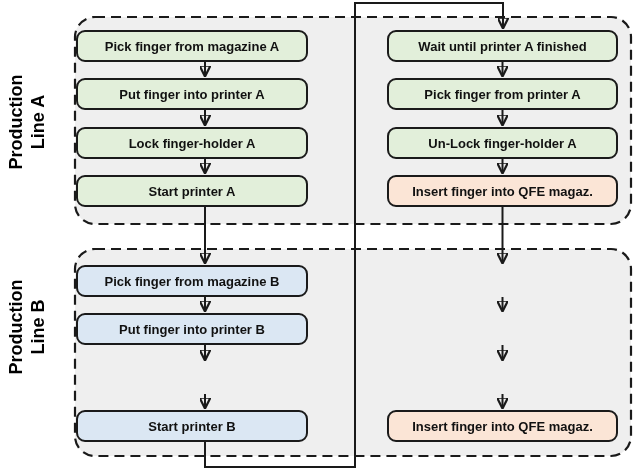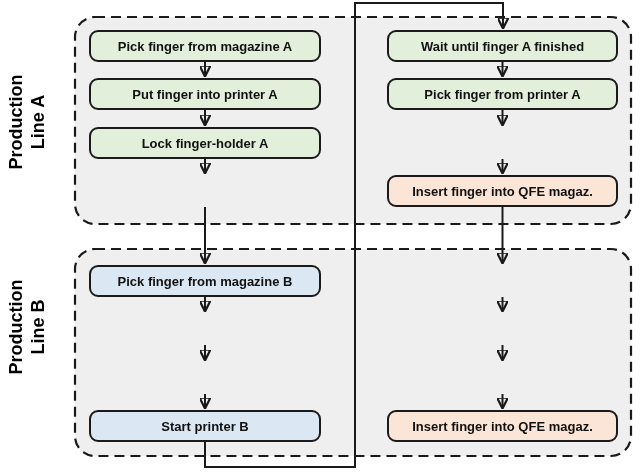--- a/index.html
+++ b/index.html
@@ -27,21 +27,21 @@
     box-sizing:border-box;
     border:2px solid var(--line);
     border-radius:9px;
     display:flex;align-items:center;justify-content:center;
     font-size:13px;font-weight:700;color:#111;
     white-space:nowrap;
   }
   .green{background:var(--step_green);}
   .blue{background:var(--step_blue);}
   .orange{background:var(--step_orange);text-align:right;}
-  .cl{left:89px;width:232px;}
+  .cl{left:76px;width:232px;}
   .cr{left:387px;width:231px;}
   .ra0{top:30px}.ra1{top:78px}.ra2{top:127px}.ra3{top:175px}
   .rb0{top:265px}.rb1{top:313px}.rb2{top:362px}.rb3{top:410px}
   .side-label{
     position:absolute;
     width:170px;height:46px;
     left:-57px;
     transform:rotate(-90deg);
     text-align:center;
     font-size:18px;font-weight:700;color:#000;
@@ -65,26 +65,29 @@
     <div>Line A</div>
   </div>
   <div class="side-label label-b">
     <div>Production</div>
     <div>Line B</div>
   </div>
 
   <div class="step green cl ra0">Pick finger from magazine A</div>
   <div class="step green cl ra2">Lock finger-holder A</div>
   <div class="step green cl ra1">Put finger into printer A</div>
+  <div class="step green cl ra3">Start printer A</div>
 
-  <div class="step green cr ra0">Wait until finger A finished</div>
+  <div class="step green cr ra0">Wait until printer A finished</div>
   <div class="step green cr ra1">Pick finger from printer A</div>
+  <div class="step green cr ra2">Un-Lock finger-holder A</div>
   <div class="step orange cr ra3">Insert finger into QFE magaz.</div>
 
   <div class="step blue cl rb0">Pick finger from magazine B</div>
+  <div class="step blue cl rb1">Put finger into printer B</div>
   <div class="step blue cl rb3">Start printer B</div>
 
   <div class="step orange cr rb3">Insert finger into QFE magaz.</div>
 
   <svg class="layer arrows" width="640" height="475">
     <defs>
       <marker id="ah" viewBox="0 0 10 10" refX="9.5" refY="5" markerWidth="5.5" markerHeight="5.5" orient="auto">
         <path class="arrowhead" d="M0 0 L10 5 L0 10 Z" stroke="none"></path>
       </marker>
     </defs>

